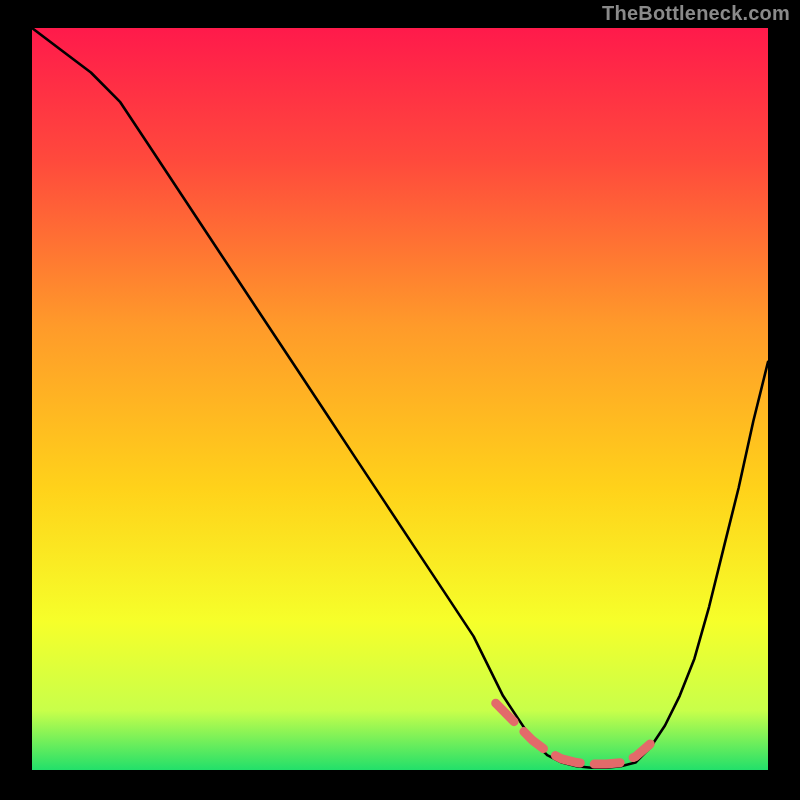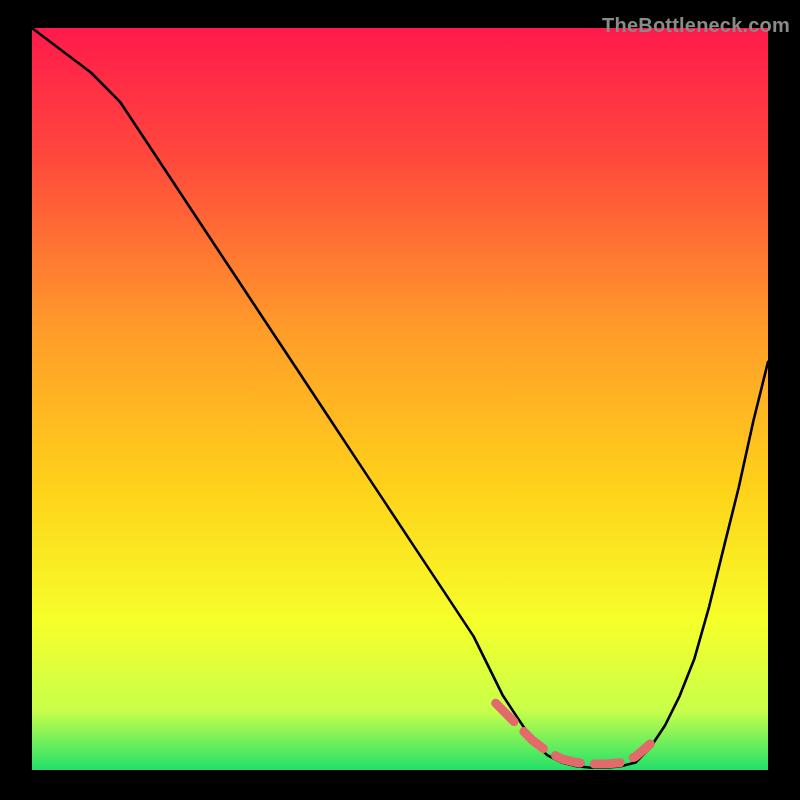--- a/index.html
+++ b/index.html
@@ -11,21 +11,21 @@
     overflow: hidden;
   }
   .container {
     position: relative;
     width: 800px;
     height: 800px;
     background: #000000;
   }
   .watermark {
     position: absolute;
-    top: 14px;
+    top: 2px;
     right: 10px;
     color: #8a8a8a;
     font-family: Arial, Helvetica, sans-serif;
     font-size: 20px;
     font-weight: bold;
     letter-spacing: 0.2px;
     z-index: 4;
   }
   svg.plot {
     position: absolute;

